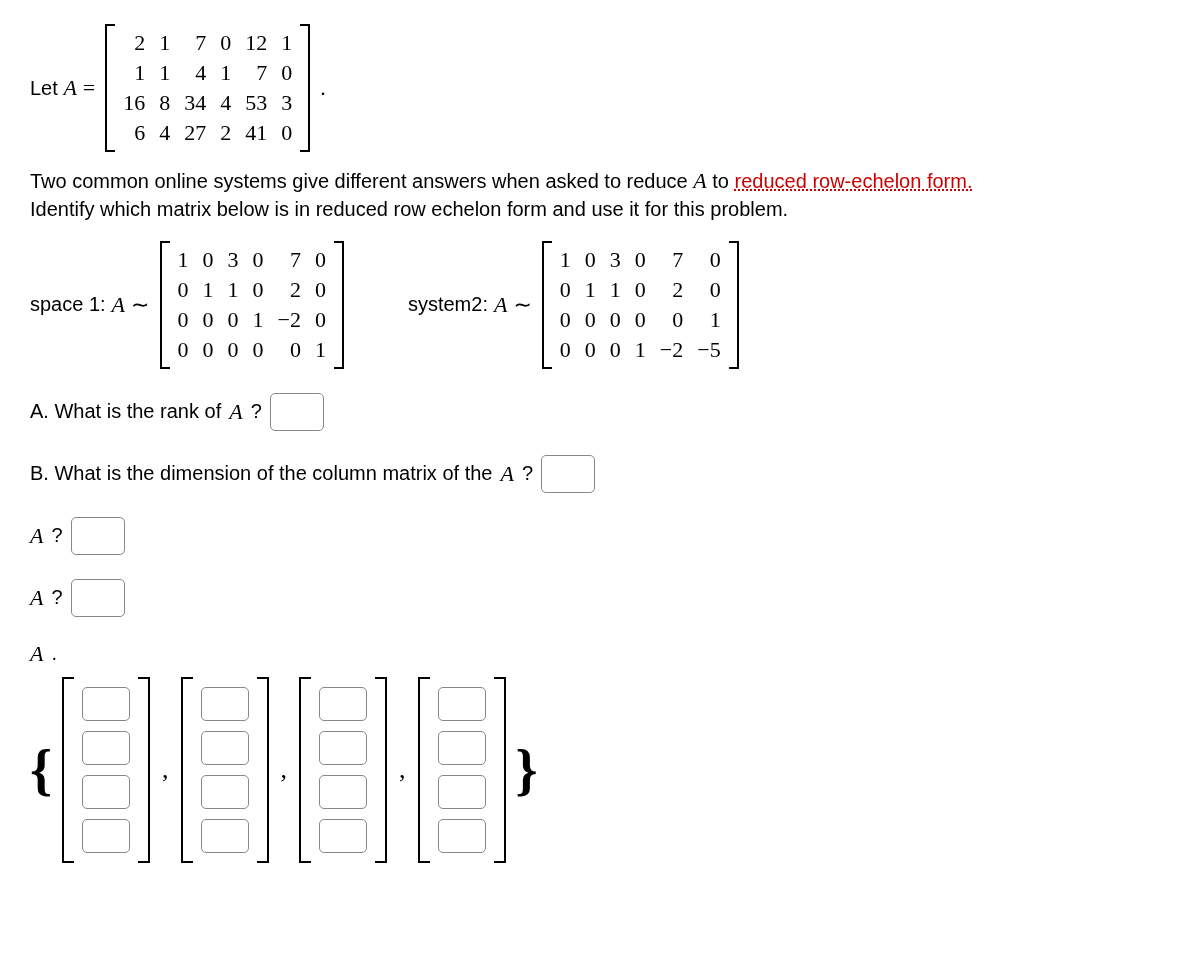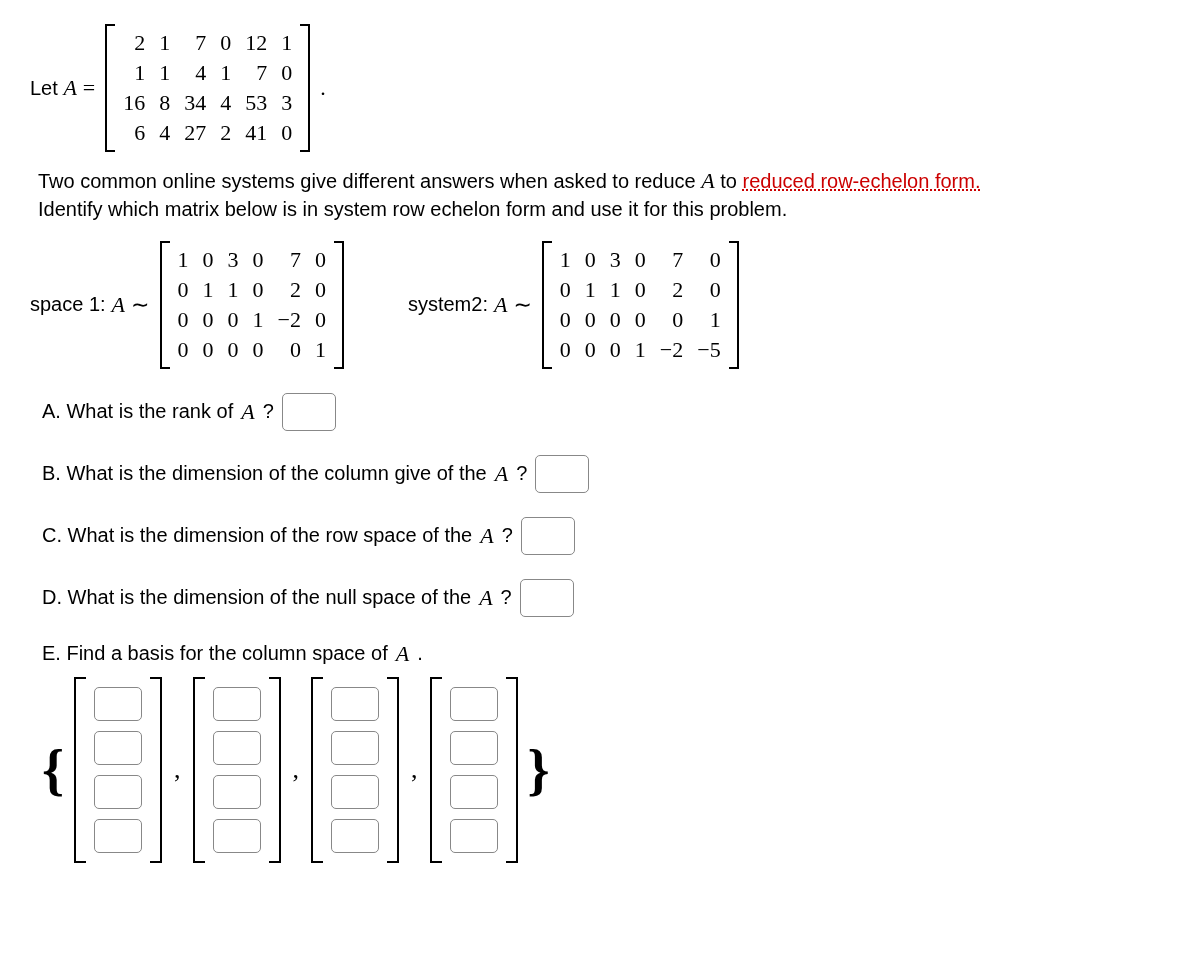--- a/index.html
+++ b/index.html
@@ -9,31 +9,31 @@
     background: #fff;
     margin: 0;
     padding: 24px 30px;
     width: 1200px;
     box-sizing: border-box;
   }
   .row { display: flex; align-items: center; flex-wrap: wrap; }
   .mathvar { font-family: "Times New Roman", serif; font-style: italic; font-size: 22px; }
   .mathop { font-family: "Times New Roman", serif; font-size: 22px; padding: 0 6px; }
   .link { color: #cc0000; text-decoration: underline; text-decoration-style: dotted; }
-  .para { margin: 14px 8px; line-height: 1.35; }
+  .para { margin: 14px 0; line-height: 1.35; }
 
   
   .matrix { display: inline-flex; align-items: stretch; margin: 0 4px; }
   .mbody { display: grid; gap: 4px 14px; padding: 6px 8px; align-items: center; justify-items: end; }
   .mbody span { font-family: "Times New Roman", serif; font-size: 22px; min-width: 1ch; text-align: right; }
   .br-l, .br-r { width: 8px; border-top: 2px solid #000; border-bottom: 2px solid #000; }
   .br-l { border-left: 2px solid #000; }
   .br-r { border-right: 2px solid #000; }
 
-  .q { margin: 24px 12px; }
+  .q { margin: 24px 0; }
   .q .row { gap: 8px; }
 
   input.box {
     width: 48px; height: 34px;
     border: 1.5px solid #888; border-radius: 5px;
     font-size: 18px; text-align: center;
     background: #fff;
   }
   input.box-sm { width: 42px; height: 30px; }
 
@@ -86,21 +86,21 @@
         <span>41</span>
         <span>0</span>
       </span>
     <span class="br-r"></span>
   </span>
   <span class="period">.</span>
 </div>
 
 <div class="para">
   <span>Two common online systems give different answers when asked to reduce </span><span class="mathvar">A</span><span> to </span><span class="link">reduced row-echelon form.</span><br>
-  <span>Identify which matrix below is in system row echelon form and use it for this problem.</span>
+  <span>Identify which matrix below is in reduced row echelon form and use it for this problem.</span>
 </div>
 
 <div class="systems">
   <div class="syslabel">
     <span>space 1:</span>
     <span class="mathvar">A</span>
     <span class="tilde">∼</span>
     <span class="matrix">
       <span class="br-l"></span>
       <span class="mbody" id="matS1" style="grid-template-columns: repeat(6, auto);">
@@ -173,48 +173,45 @@
   <div class="row">
     <span>A. What is the rank of </span>
     <span class="mathvar">A</span>
     <span> ?</span>
     <input class="box" type="text" style="">
   </div>
 </div>
 
 <div class="q">
   <div class="row">
-    <span>B. What is the dimension of the column give of the </span>
-    <span class="mathvar">A</span>
-    <span> ?</span>
-    <input class="box" type="text" style="">
-  </div>
-</div>
-
-<div class="q">
-  <div class="row">
-    <span>C. What is the dimension of the row space of the </span>
-    <span class="mathvar">A</span>
-    <span> ?</span>
-    <input class="box" type="text" style="">
-  </div>
-</div>
-
-<div class="q">
-  <div class="row">
-    <span>D. What is the dimension of the null space of the </span>
-    <span class="mathvar">A</span>
-    <span> ?</span>
-    <input class="box" type="text" style="">
-  </div>
-</div>
-
-<div class="q">
-  <div class="row">
-    <span>E. Find a basis for the column space of </span>
+    <span>B. What is the dimension of the column matrix of the </span>
+    <span class="mathvar">A</span>
+    <span> ?</span>
+    <input class="box" type="text" style="">
+  </div>
+</div>
+
+<div class="q">
+  <div class="row">
+    <span class="mathvar">A</span>
+    <span> ?</span>
+    <input class="box" type="text" style="">
+  </div>
+</div>
+
+<div class="q">
+  <div class="row">
+    <span class="mathvar">A</span>
+    <span> ?</span>
+    <input class="box" type="text" style="">
+  </div>
+</div>
+
+<div class="q">
+  <div class="row">
     <span class="mathvar">A</span>
     <span> .</span>
   </div>
   <div class="vecset">
     <span class="brace">{</span>
 
     <span class="vecwrap">
       <span class="br-l"></span>
       <span class="veccol">
         <input class="box box-sm" type="text" style="">

